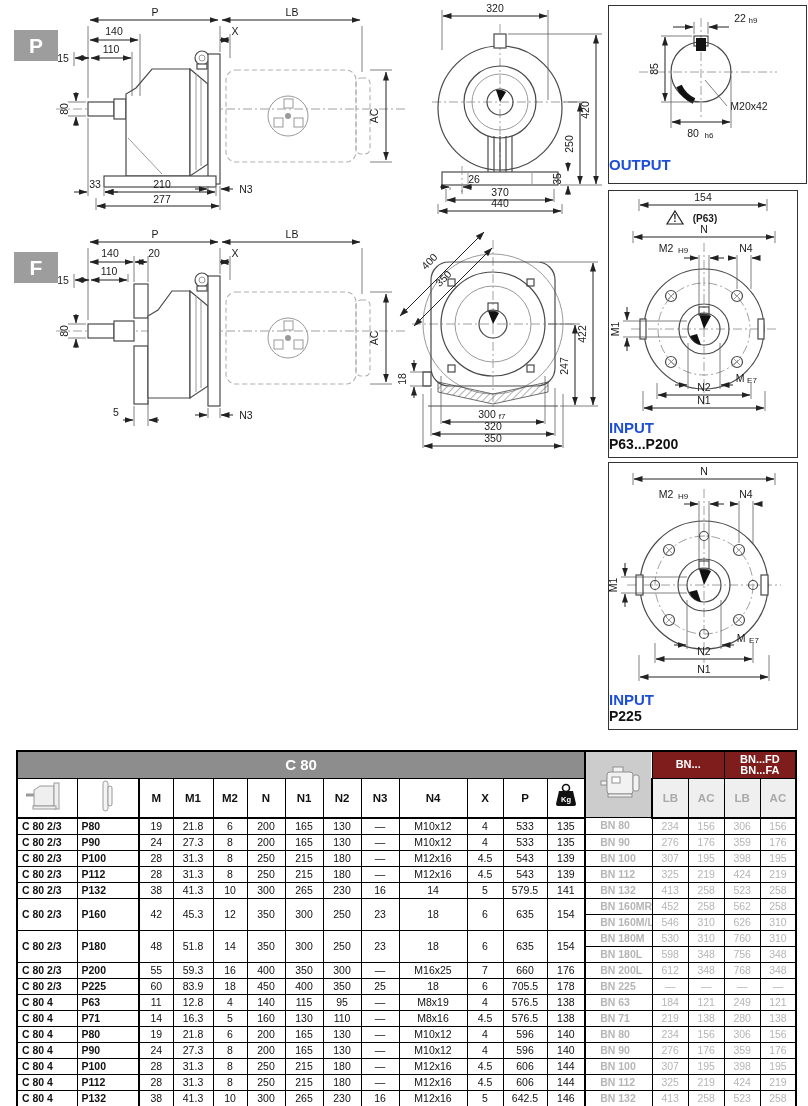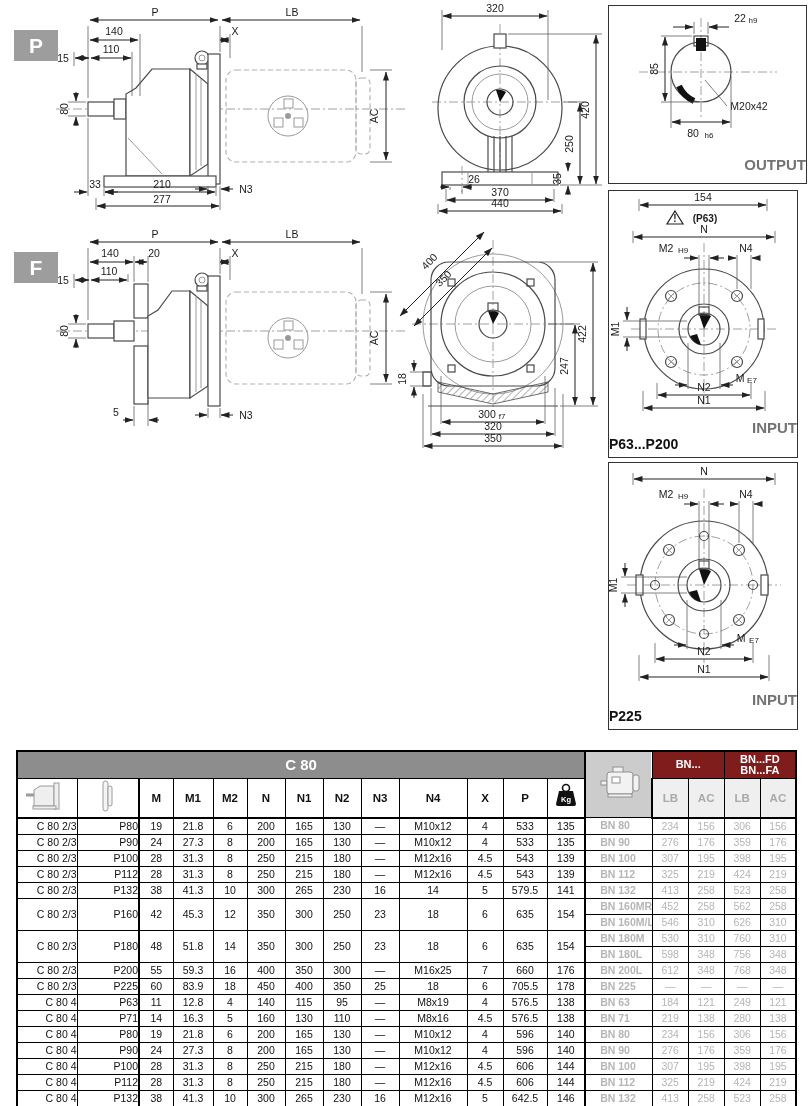--- a/index.html
+++ b/index.html
@@ -2,21 +2,21 @@
 <html><head>
 <meta charset="utf-8">
 <style>
   html,body{margin:0;padding:0;background:#fff;}
   body{font-family:"Liberation Sans",sans-serif;}
   .page{position:relative;width:808px;height:1106px;background:#fff;overflow:hidden;}
   .badge{position:absolute;width:44px;height:31px;background:#9d9d9d;color:#fff;
          font-weight:bold;font-size:21px;display:flex;align-items:center;justify-content:center;}
   .abs{position:absolute;}
   .box{position:absolute;border:1.5px solid #333;background:#fff;box-sizing:border-box;}
-  .box-title{font-weight:bold;font-size:15px;text-align:right;color:#737373;margin-top:2px;}
+  .box-title{font-weight:bold;font-size:15px;text-align:left;color:#1d4ed8;margin-top:2px;}
   .box-sub{font-weight:bold;font-size:14px;text-align:left;color:#111;}
   
   svg text{font-family:"Liberation Sans",sans-serif;}
   .dim{font-size:10.5px;fill:#1a1a1a;text-anchor:middle;}
   .dims{font-size:8px;fill:#1a1a1a;text-anchor:middle;}
   .dimb{font-size:10px;font-weight:bold;fill:#1a1a1a;text-anchor:middle;}
   .dl{stroke:#222;stroke-width:1;marker-start:url(#arr);marker-end:url(#arr);}
   .de{stroke:#222;stroke-width:1;marker-end:url(#arr);}
   .ext{stroke:#555;stroke-width:.75;}
   .ol{fill:none;stroke:#4a4a4a;stroke-width:1.2;}
@@ -30,21 +30,21 @@
   th,td{border:1px solid #000;overflow:hidden;white-space:nowrap;padding:0;}
   thead tr.r1{height:27px;margin-top:22px;}
   thead tr.r2 th{border-bottom:2px solid #000;height:36px;}
   th.title{background:#8d8d8d;color:#fff;font-size:15px;font-weight:bold;}
   th.bnhead{background:#7f1d1d;color:#fff;font-size:11px;font-weight:bold;line-height:11px;}
   th.motor-col{background:#cccccc;border-left-width:2px;}
   th.lbac{background:#efefef;color:#a9a9a9;font-size:11.5px;font-weight:bold;}
   th.colh{font-size:11.5px;color:#111;background:#fff;}
   th.iconcell{background:#fff;}
   td{height:15px;line-height:15px;font-size:10.5px;}
-  .c-model,.c-pinion{font-weight:normal;text-align:right;padding-left:16px;color:#111;}
+  .c-model,.c-pinion{font-weight:bold;text-align:left;padding-left:4px;color:#111;}
   .c-num{text-align:center;color:#111;}
   .c-bn{color:#b5b5b5;font-weight:bold;text-align:left;padding-left:14px;}
   .c-bnv{color:#b5b5b5;text-align:center;}
   .bl2{border-left-width:2px;}
 </style>
 </head>
 <body>
 
 <div class="page">
 

